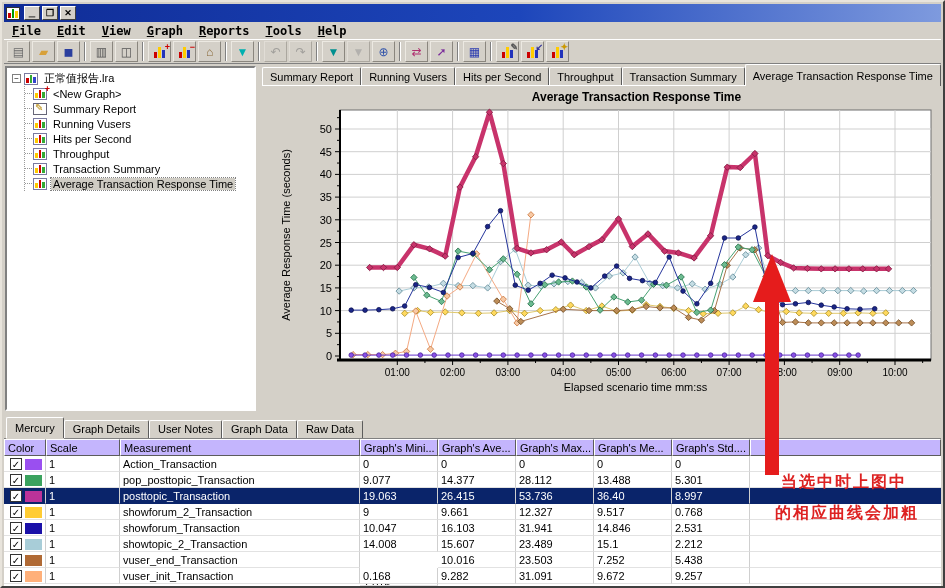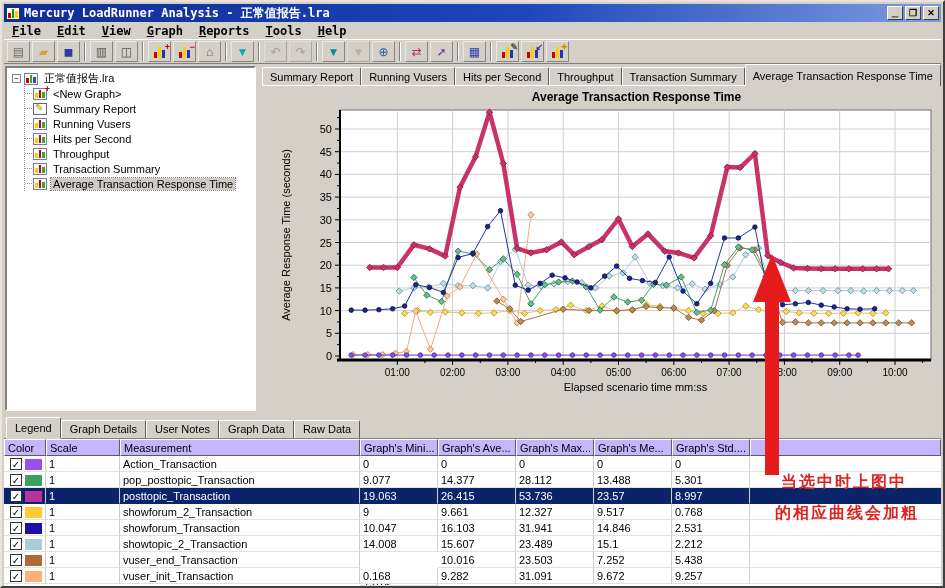--- a/index.html
+++ b/index.html
@@ -113,21 +113,20 @@
 <body>
 
 <div class="window">
 
   <div class="titlebar">
     <span class="app-icon">
       <i style="height:5px;background:#cc0000"></i>
         <i style="height:9px;background:#009900"></i>
         <i style="height:7px;background:#ffcc00"></i>
     </span>
-    <span class="title-text">Mercury LoadRunner Analysis - 正常值报告.lra</span>
     <span class="win-controls" id="win-controls">
         <span class="win-btn">＿</span>
         <span class="win-btn">❐</span>
         <span class="win-btn">✕</span>
       </span>
   </div>
 
   <div class="menubar" id="menubar">
       <span class="menu-item"><u>F</u>ile</span>
       <span class="menu-item"><u>E</u>dit</span>
@@ -666,21 +665,21 @@
           <path d="M588.9185 179.632 L592.1185 182.832 L588.9185 186.03199999999998 L585.7185 182.832 Z" fill="#c8336b" stroke="#7e1c40" stroke-width="0.8"></path>
           <path d="M602.74355 179.632 L605.9435500000001 182.832 L602.74355 186.03199999999998 L599.54355 182.832 Z" fill="#c8336b" stroke="#7e1c40" stroke-width="0.8"></path>
           <path d="M616.5686 179.632 L619.7686 182.832 L616.5686 186.03199999999998 L613.3685999999999 182.832 Z" fill="#c8336b" stroke="#7e1c40" stroke-width="0.8"></path>
           <path d="M628.55031 179.632 L631.75031 182.832 L628.55031 186.03199999999998 L625.3503099999999 182.832 Z" fill="#c8336b" stroke="#7e1c40" stroke-width="0.8"></path>
         </svg>
     </div>
 
   </div>
 
   <div class="bottom-tabs" id="bottom-tabs">
-      <span class="tab active">Legend</span>
+      <span class="tab active">Mercury</span>
       <span class="tab">Graph Details</span>
       <span class="tab">User Notes</span>
       <span class="tab">Graph Data</span>
       <span class="tab">Raw Data</span>
     </div>
 
   <div class="legend-table" id="legend-table">
       <div class="lt-header">
         <span class="lt-h-cell" style="width: 42px; flex: 0 0 auto;">Color</span>
         <span class="lt-h-cell" style="width: 74px; flex: 0 0 auto;">Scale</span>
@@ -723,21 +722,21 @@
       <div class="lt-row selected">
         <span class="lt-cell" style="width: 42px; flex: 0 0 auto;">
           <span class="cb">✓</span>
           <span class="swatch hatch" style="background: rgb(187, 51, 153);"></span>
         </span>
         <span class="lt-cell" style="width: 74px; flex: 0 0 auto;">1</span>
         <span class="lt-cell" style="width: 240px; flex: 0 0 auto;">posttopic_Transaction</span>
         <span class="lt-cell" style="width: 78px; flex: 0 0 auto;">19.063</span>
         <span class="lt-cell" style="width: 78px; flex: 0 0 auto;">26.415</span>
         <span class="lt-cell" style="width: 78px; flex: 0 0 auto;">53.736</span>
-        <span class="lt-cell" style="width: 78px; flex: 0 0 auto;">23.57</span>
+        <span class="lt-cell" style="width: 78px; flex: 0 0 auto;">36.40</span>
         <span class="lt-cell" style="width: 78px; flex: 0 0 auto;">8.997</span>
         <span class="lt-cell no-r" style="flex: 1 1 0%;"></span>
       </div>
       <div class="lt-row">
         <span class="lt-cell" style="width: 42px; flex: 0 0 auto;">
           <span class="cb">✓</span>
           <span class="swatch" style="background: rgb(255, 204, 51);"></span>
         </span>
         <span class="lt-cell" style="width: 74px; flex: 0 0 auto;">1</span>
         <span class="lt-cell" style="width: 240px; flex: 0 0 auto;">showforum_2_Transaction</span>

